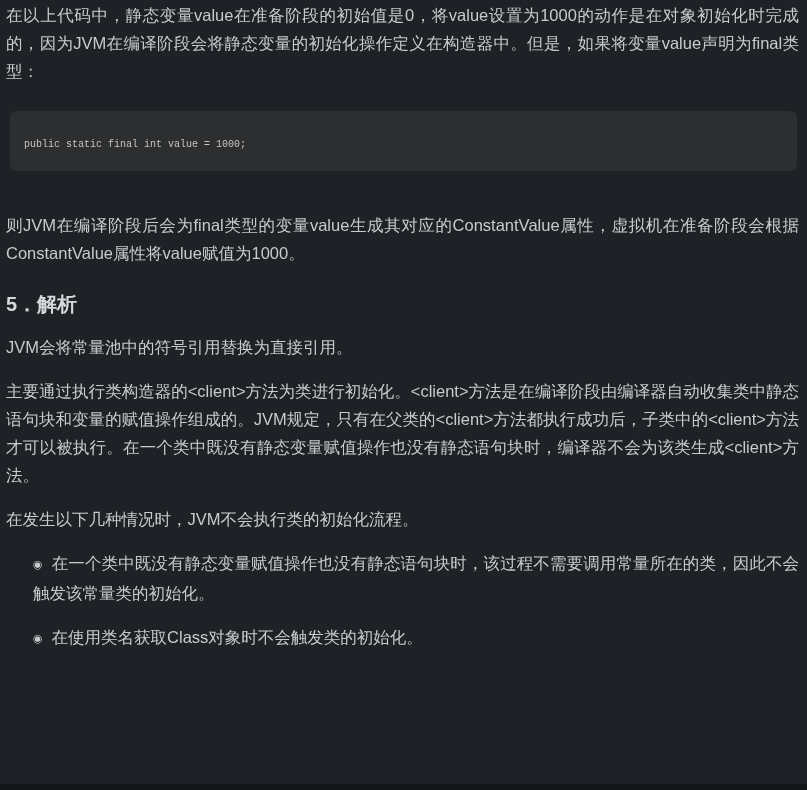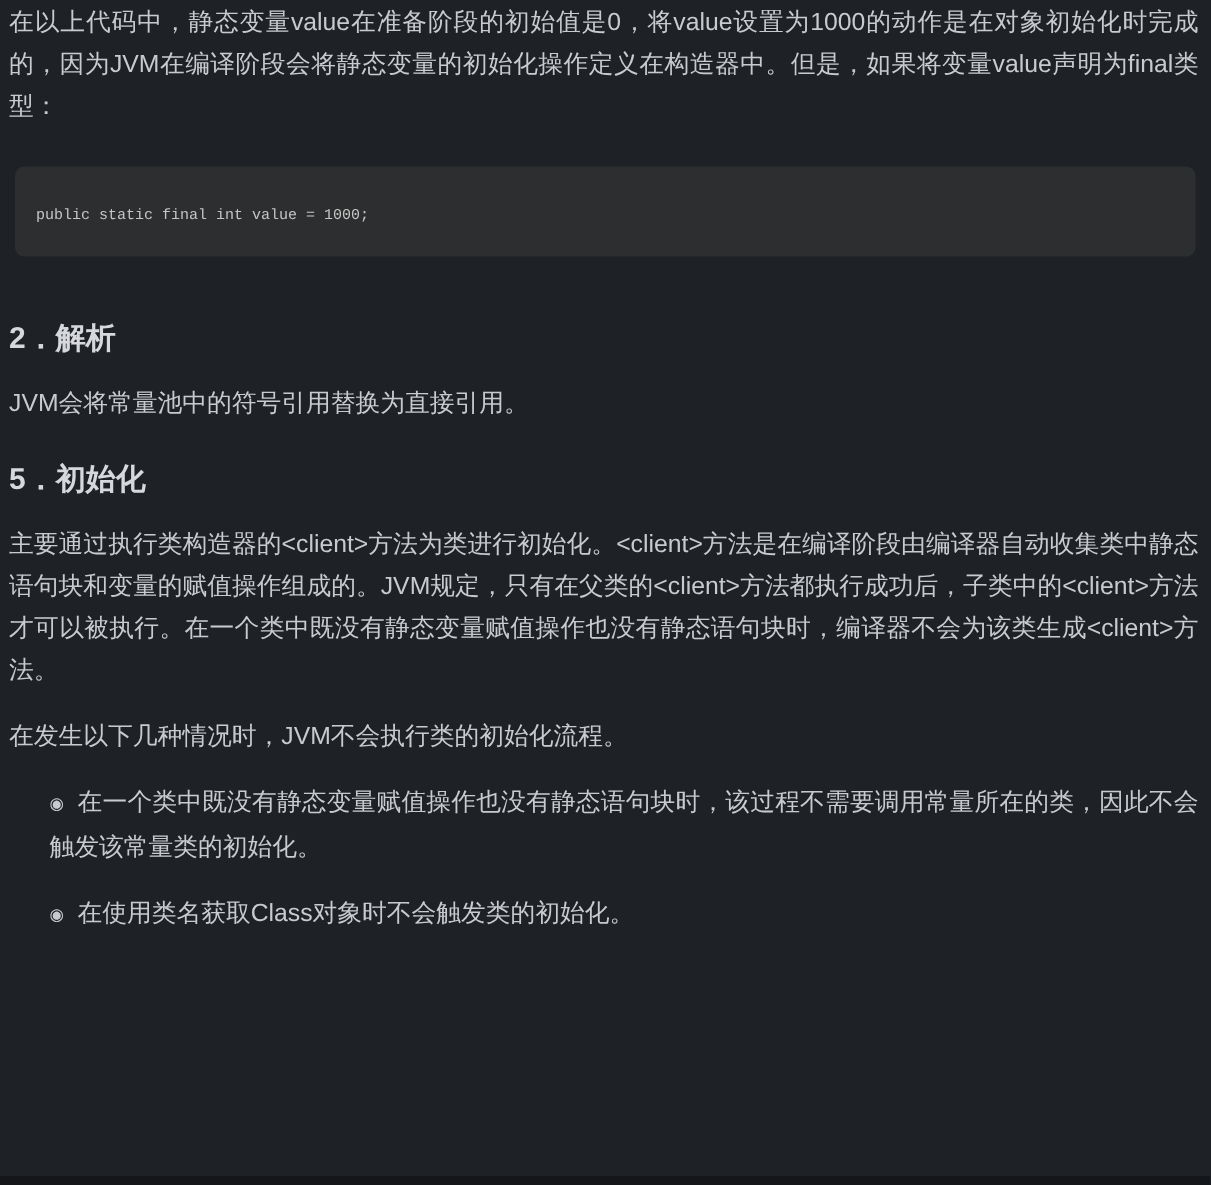--- a/index.html
+++ b/index.html
@@ -77,26 +77,26 @@
 <body>
 
 <div class="reader">
 
   <p class="para intro">在以上代码中，静态变量value在准备阶段的初始值是0，将value设置为1000的动作是在对象初始化时完成的，因为JVM在编译阶段会将静态变量的初始化操作定义在构造器中。但是，如果将变量value声明为final类型：</p>
 
   <div class="code-block">
     <code>public static final int value = 1000;</code>
   </div>
 
+  <p class="para">则JVM在编译阶段后会为final类型的变量value生成其对应的ConstantValue属性，虚拟机在准备阶段会根据ConstantValue属性将value赋值为1000。</p>
 
-  <h3 class="section-heading">2．解析</h3>
+  <h3 class="section-heading">5．解析</h3>
 
   <p class="para">JVM会将常量池中的符号引用替换为直接引用。</p>
 
-  <h3 class="section-heading">5．初始化</h3>
 
   <p class="para">主要通过执行类构造器的&lt;client&gt;方法为类进行初始化。&lt;client&gt;方法是在编译阶段由编译器自动收集类中静态语句块和变量的赋值操作组成的。JVM规定，只有在父类的&lt;client&gt;方法都执行成功后，子类中的&lt;client&gt;方法才可以被执行。在一个类中既没有静态变量赋值操作也没有静态语句块时，编译器不会为该类生成&lt;client&gt;方法。</p>
 
   <p class="para">在发生以下几种情况时，JVM不会执行类的初始化流程。</p>
 
   <ul class="no-init-list">
     <li><span class="bullet-icon">◉</span><span>在一个类中既没有静态变量赋值操作也没有静态语句块时，该过程不需要调用常量所在的类，因此不会触发该常量类的初始化。</span></li>
     <li><span class="bullet-icon">◉</span><span>在使用类名获取Class对象时不会触发类的初始化。</span></li>
 
   </ul>

